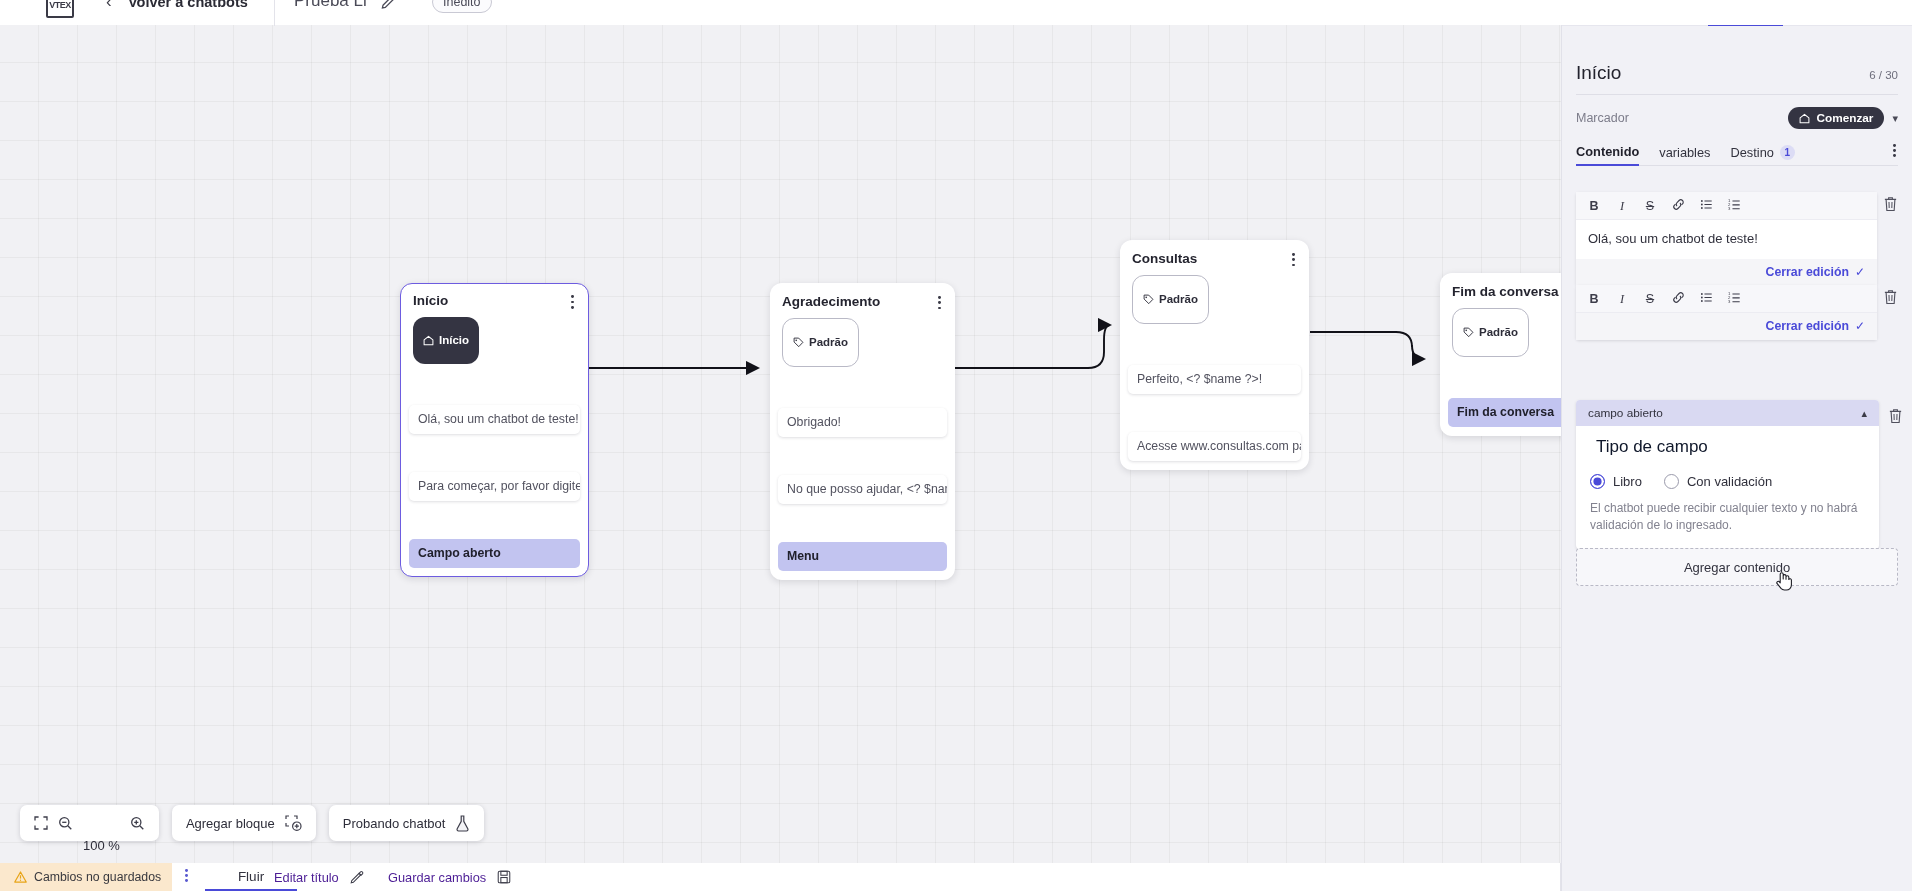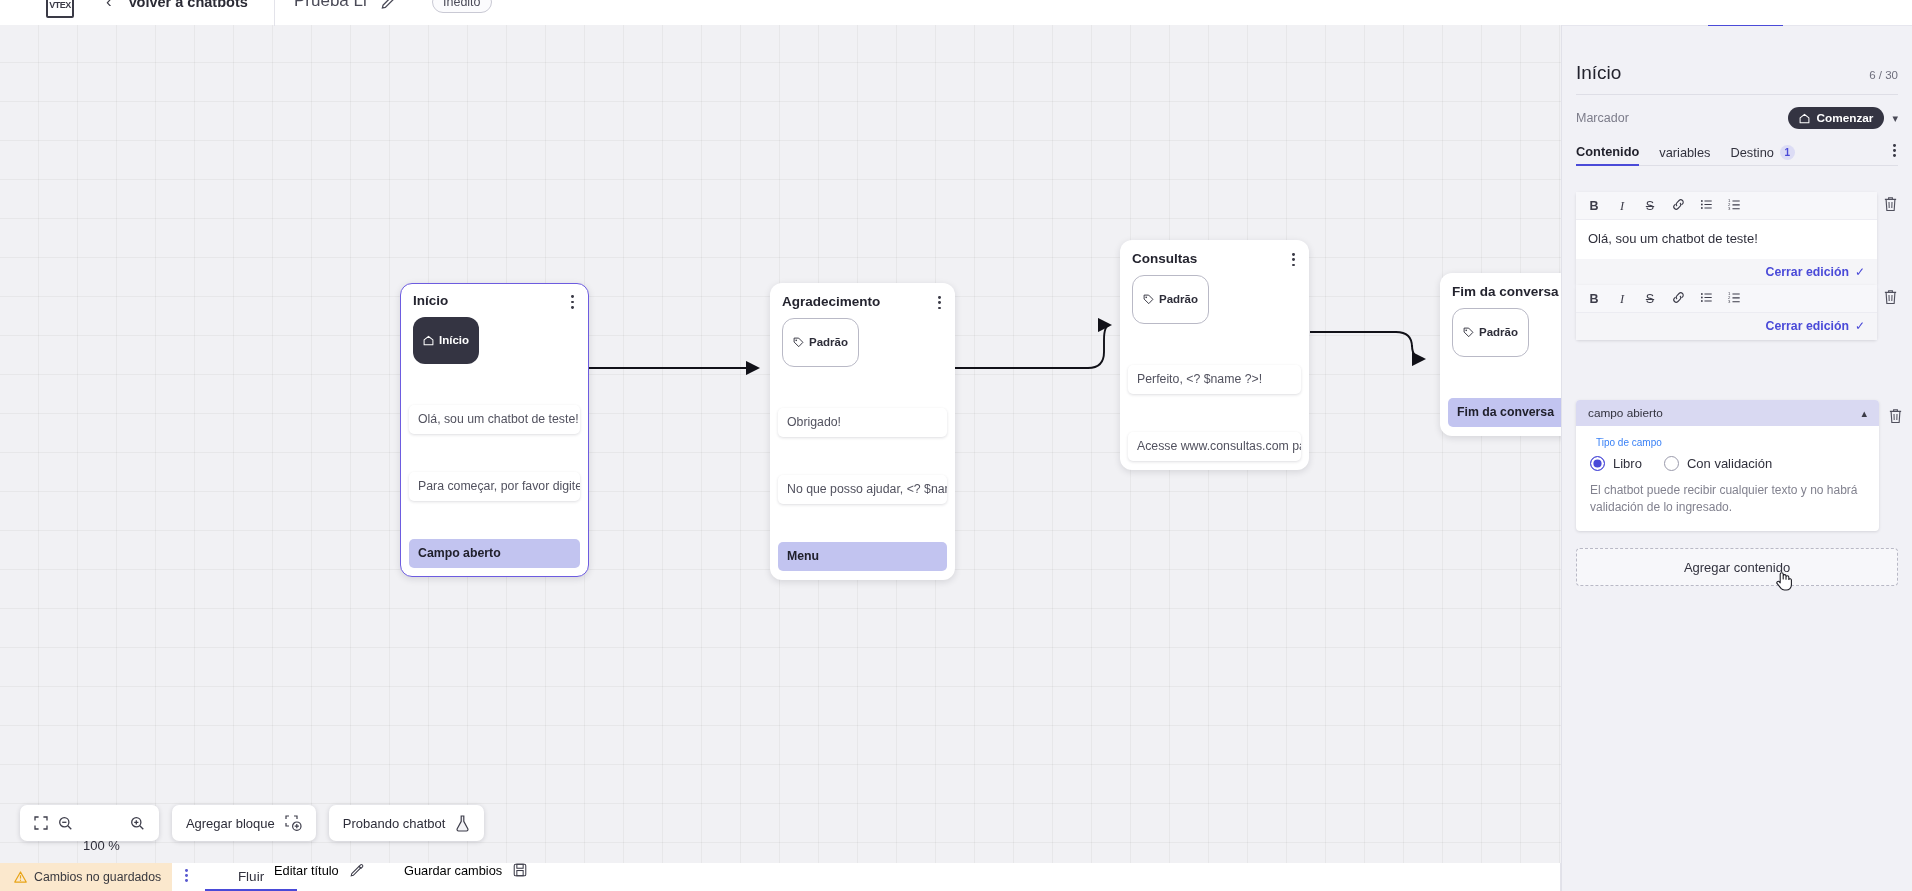--- a/index.html
+++ b/index.html
@@ -122,25 +122,25 @@
   .warn-tri { width: 13px; height: 12px; }
   .bb-kebab { position: absolute; left: 185px; top: 6px; display: flex; flex-direction: column; gap: 2.3px; }
   .bb-kebab i { width: 2.8px; height: 2.8px; border-radius: 50%; background: #5a5ad0; display:block; }
   .bb-tab {
     position: absolute; left: 205px; top: 0; height: 28px; width: 92px;
     display: flex; align-items: center; justify-content: center;
     font-size: 13.5px; color: #32323e; border-bottom: 2.4px solid #4a4ad8;
     cursor: pointer;
   }
   .bb-item {
-    position: absolute; top: 0; height: 28px; display: flex; align-items: flex-start; gap: 11px;
-    font-size: 12.8px; color: #000000; cursor: pointer; white-space: nowrap;
+    position: absolute; top: 0; height: 28px; display: flex; align-items: center; gap: 11px;
+    font-size: 12.8px; color: #4c1d95; cursor: pointer; white-space: nowrap;
   }
   #bb-edit { left: 274px; }
-  #bb-save { left: 404px; }
+  #bb-save { left: 388px; }
   .bb-rightdiv { position: absolute; left: 1560px; top: 0; width: 1px; height: 28px; background: #e3e3ea; }
 
   
   .panel {
     position: absolute; left: 1561px; top: 0; width: 351px; height: 891px;
     background: #f1f1f6; border-left: 1px solid #e1e1e9; overflow: hidden;
   }
   .panel-tabs {
     position: absolute; left: 0; top: 0; width: 351px; height: 26px;
     background: #ffffff; display: flex; align-items: center; gap: 22px; padding-left: 10px;
@@ -224,21 +224,21 @@
     position: absolute; left: 14px; top: 400px; width: 303px;
     background: #ffffff; border-radius: 4px; box-shadow: 0 1px 3px rgba(20,20,40,0.13);
     overflow: hidden;
   }
   .field-head {
     background: #d9d9f2; padding: 6px 12px; display: flex; align-items: center;
     justify-content: space-between; font-size: 11.8px; color: #32323e;
   }
   .chev-up { font-size: 11px; color: #3b3b47; }
   .field-body { padding: 11px 14px 15px 14px; }
-  .field-legend { font-size: 10px; color: #3b82f6; margin-bottom: 8px; padding-left:6px; }
+  .field-legend { font-size: 17px; color: #0f172a; margin-bottom: 17px; padding-left:6px; }
   .radio-row { display: flex; align-items: center; gap: 22px; margin-bottom: 11px; }
   .radio-opt { display: flex; align-items: center; gap: 8px; cursor: pointer; }
   .radio {
     width: 15px; height: 15px; border-radius: 50%; border: 1.6px solid #9a9aab;
     display: flex; align-items: center; justify-content: center; background: #fff;
   }
   .radio.on { border-color: #4a4ad8; background: #4a4ad8; box-shadow: inset 0 0 0 2.4px #ffffff; }
   .radio-label { font-size: 13px; color: #30303c; }
   .field-help { font-size: 12px; color: #82828f; line-height: 17px; }
   .field-trash { position: absolute; left: 326px; top: 404px; }

